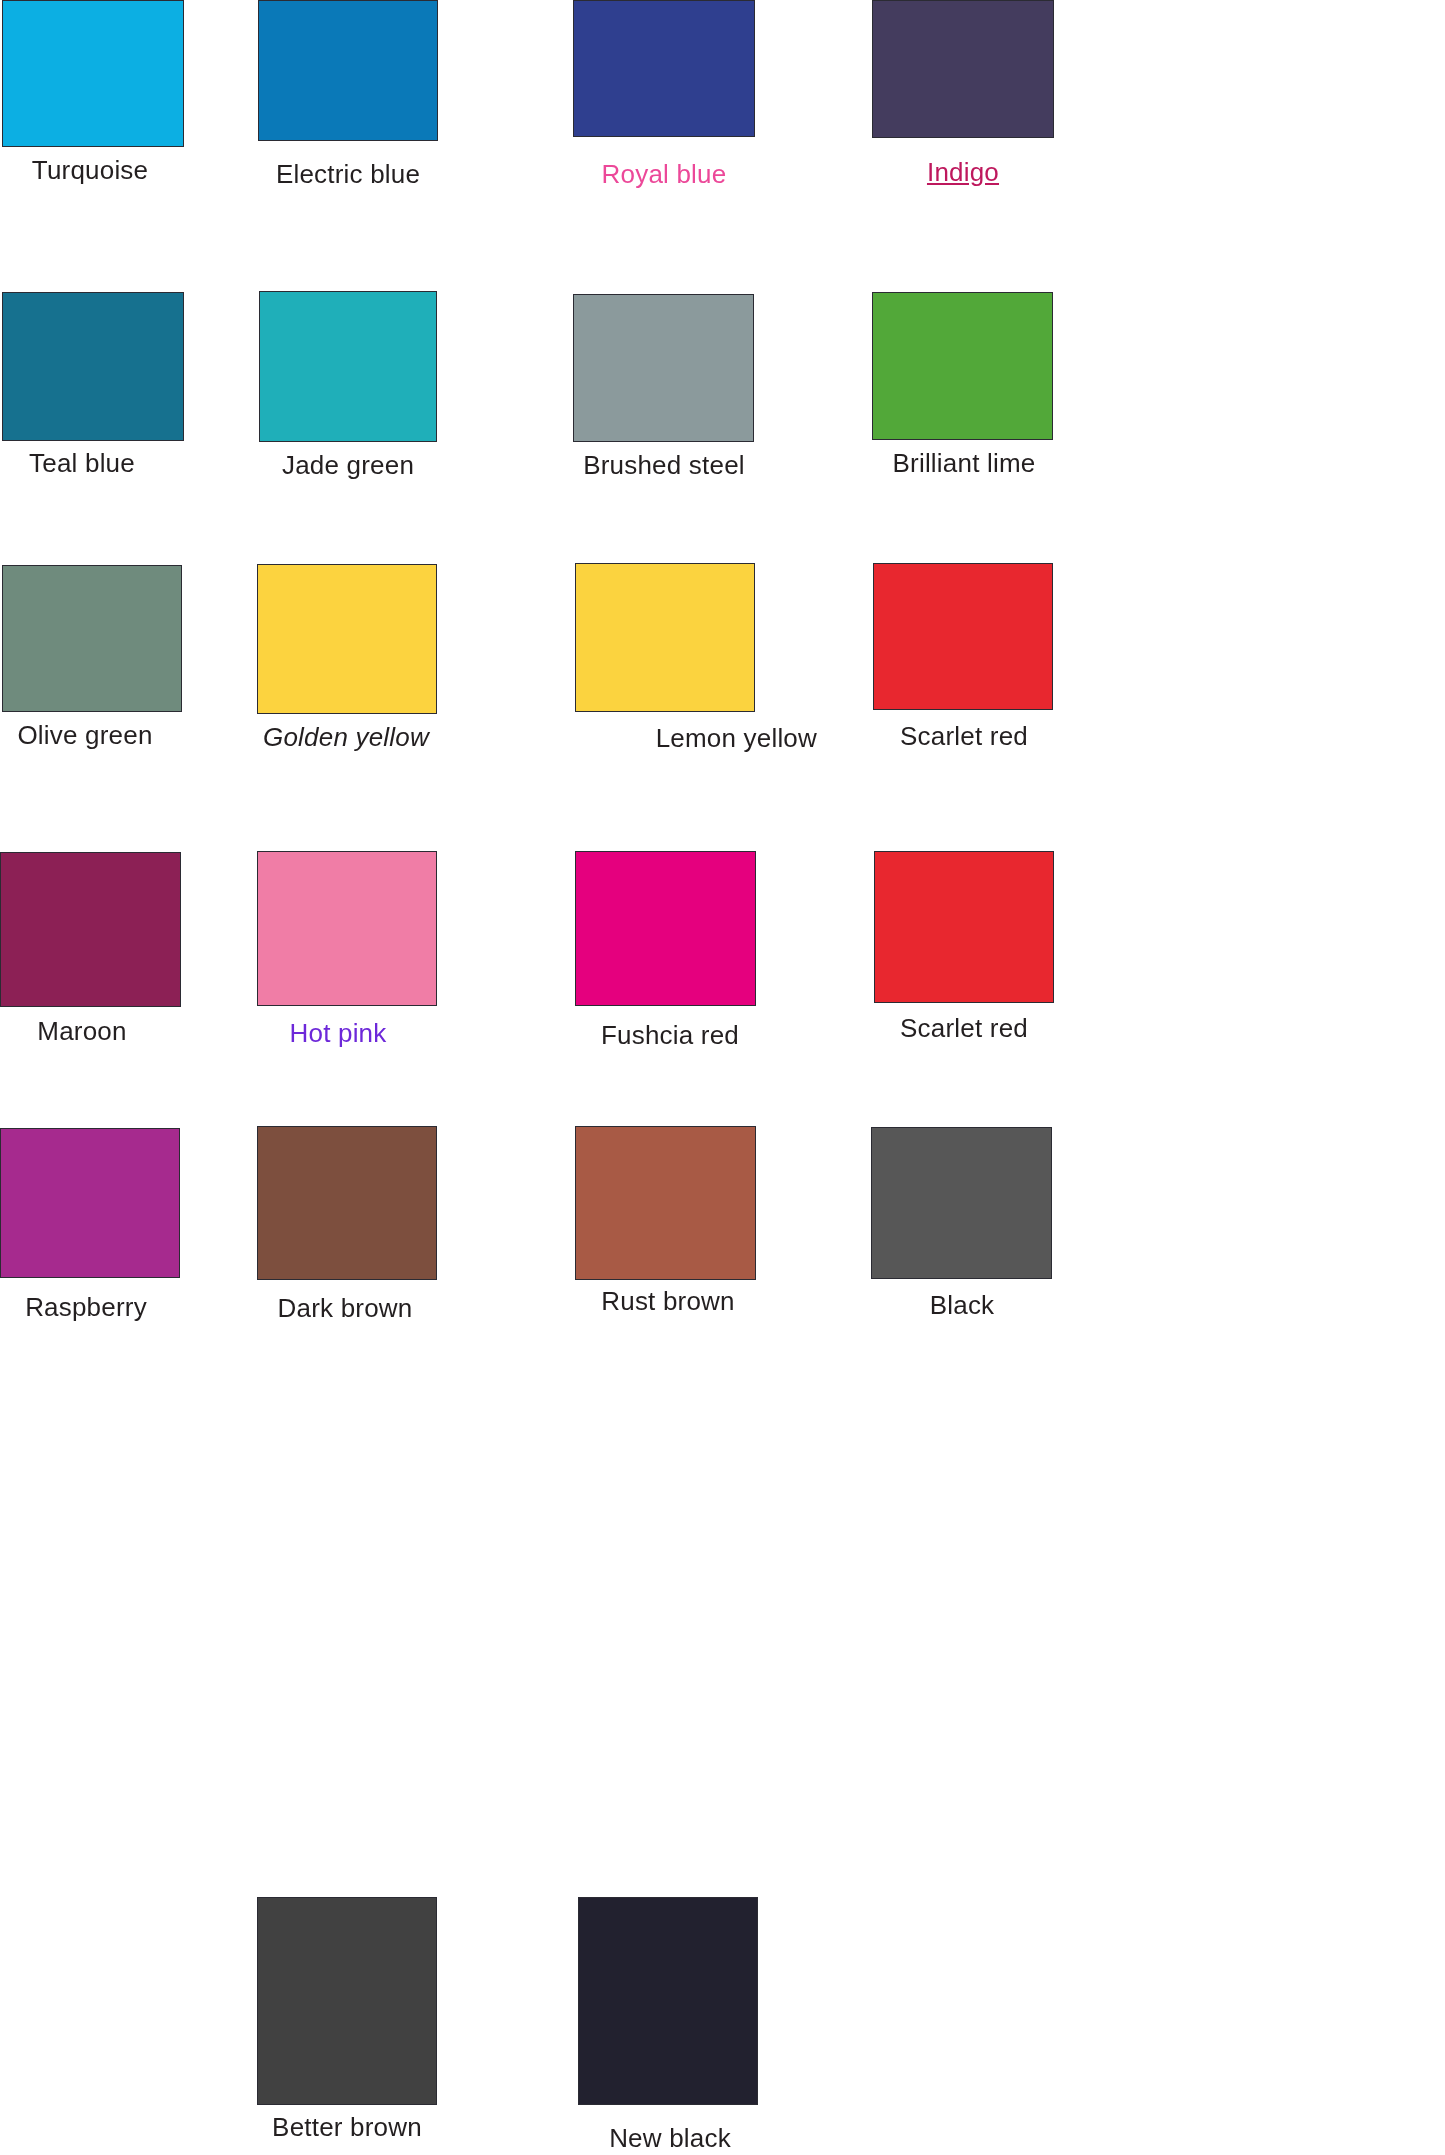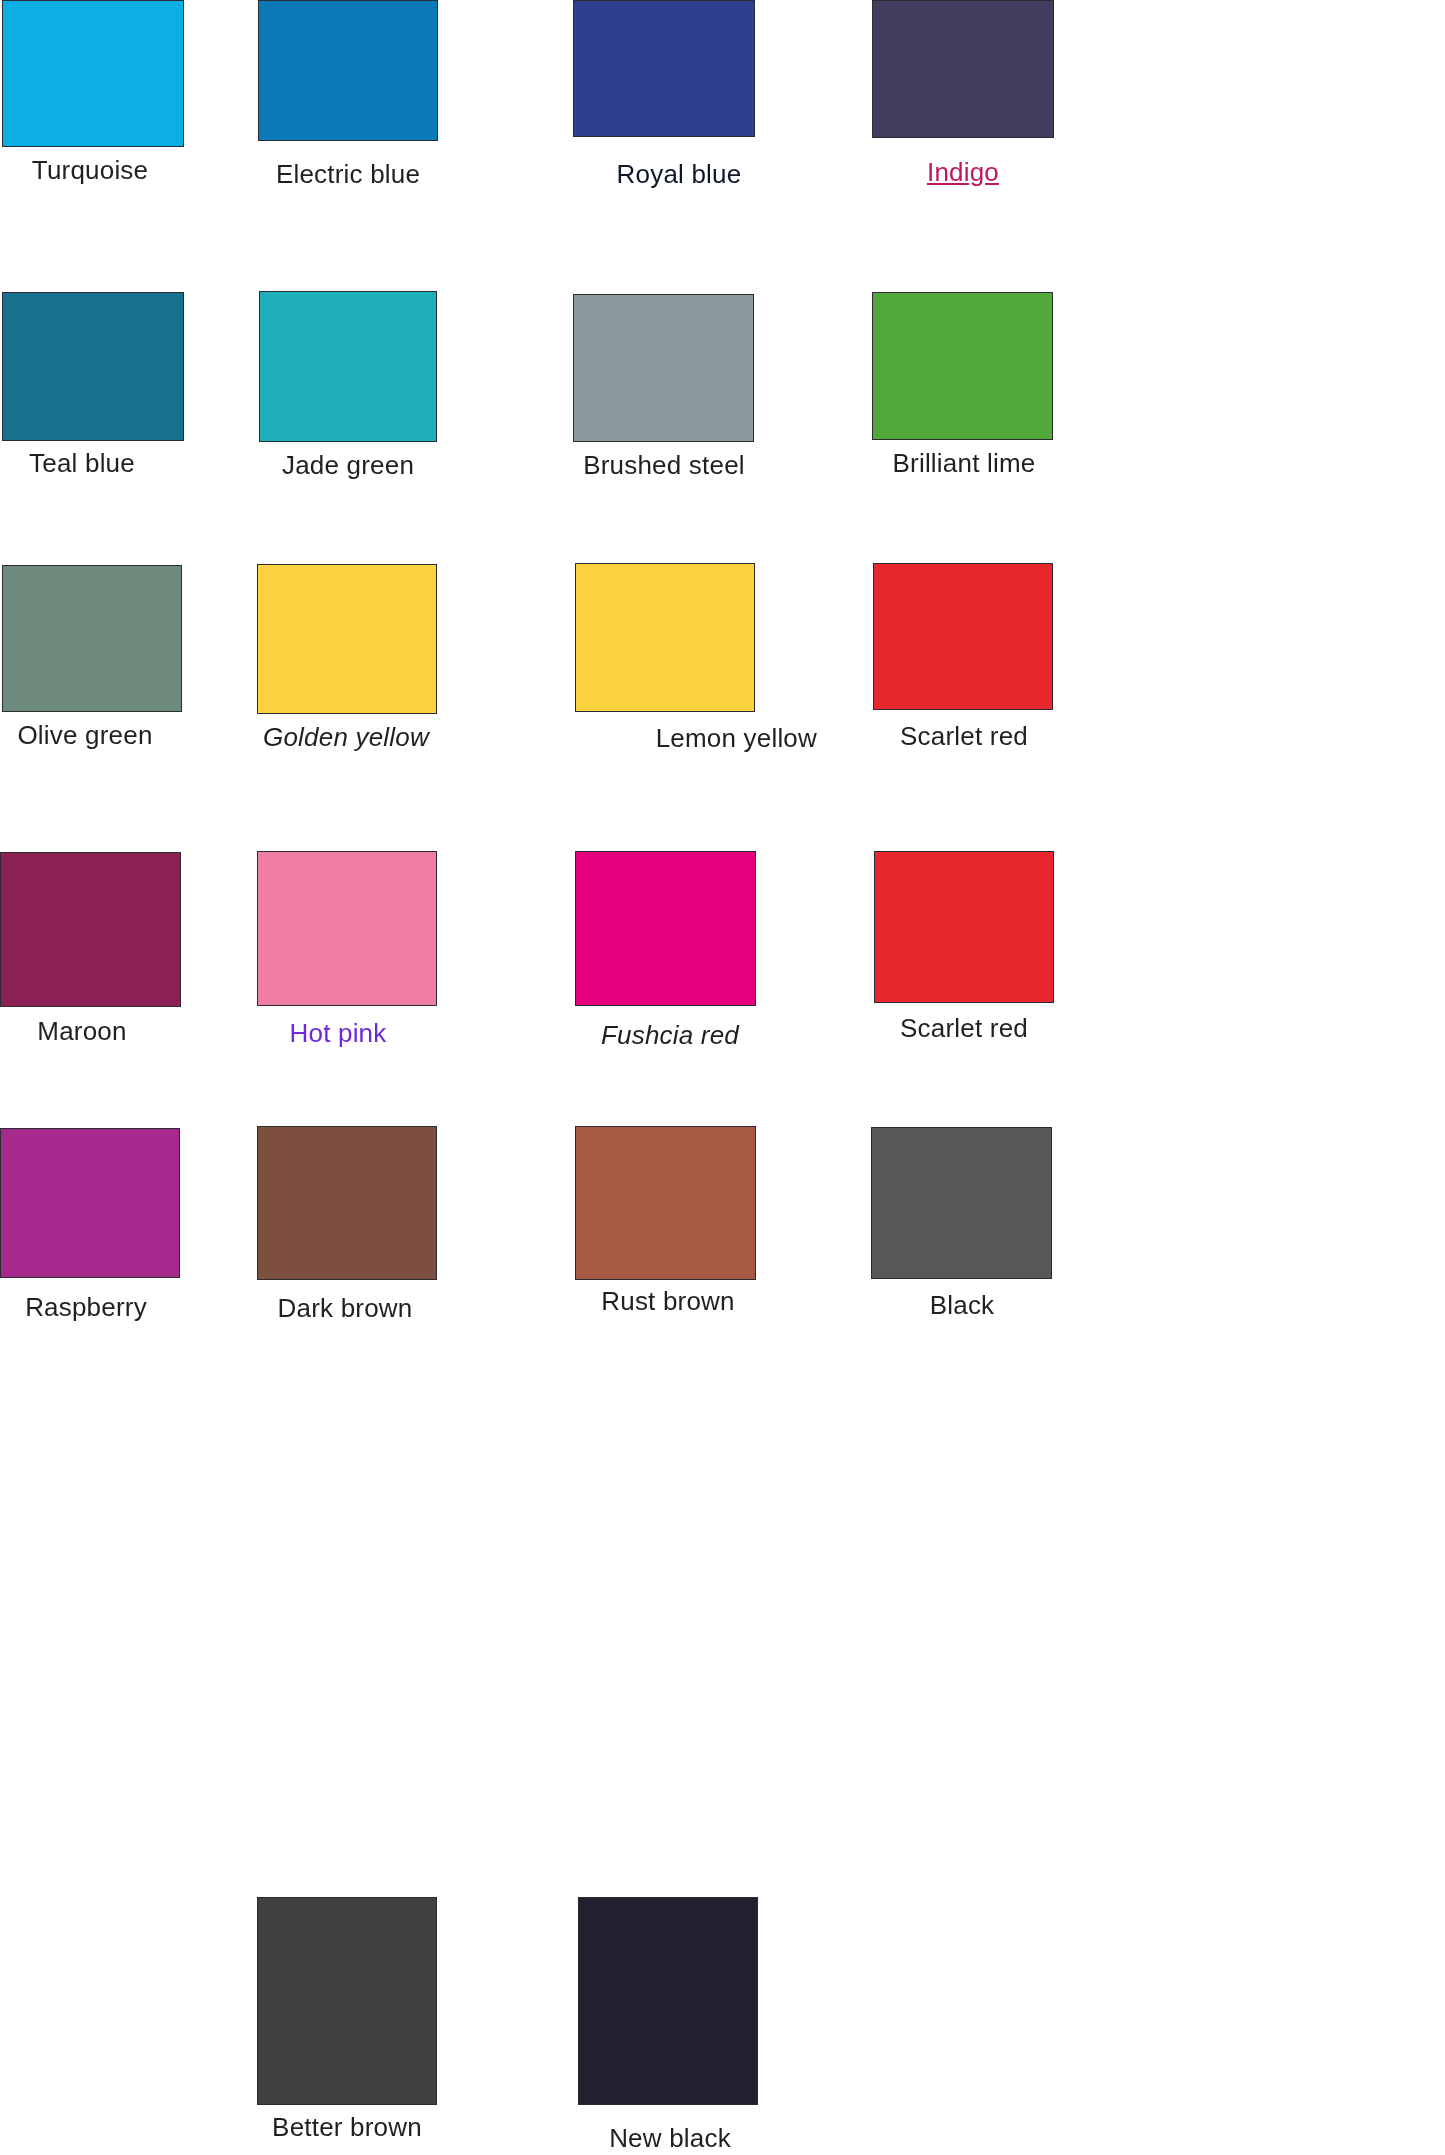--- a/index.html
+++ b/index.html
@@ -52,21 +52,21 @@
     <div class="swatch-cell" style="left: 0px; top: 0px;">
       <div class="swatch-chip" style="left: 2px; top: 0px; width: 182px; height: 147px; border-color: rgb(43, 43, 51); background-color: rgb(12, 175, 227);"></div>
       <div class="swatch-label" style="left: -60px; top: 155px; width: 300px; color: rgb(35, 31, 32);">Turquoise</div>
     </div>
     <div class="swatch-cell" style="left: 0px; top: 0px;">
       <div class="swatch-chip" style="left: 258px; top: 0px; width: 180px; height: 141px; border-color: rgb(43, 43, 51); background-color: rgb(10, 121, 184);"></div>
       <div class="swatch-label" style="left: 198px; top: 159px; width: 300px; color: rgb(35, 31, 32);">Electric blue</div>
     </div>
     <div class="swatch-cell" style="left: 0px; top: 0px;">
       <div class="swatch-chip" style="left: 573px; top: 0px; width: 182px; height: 137px; border-color: rgb(43, 43, 51); background-color: rgb(47, 63, 143);"></div>
-      <div class="swatch-label" style="left: 529px; top: 159px; width: 300px; color: #0f172a;">Royal blue</div>
+      <div class="swatch-label" style="left: 514px; top: 159px; width: 300px; color: #ec4899;">Royal blue</div>
     </div>
     <div class="swatch-cell" style="left: 0px; top: 0px;">
       <div class="swatch-chip" style="left: 872px; top: 0px; width: 182px; height: 138px; border-color: rgb(43, 43, 51); background-color: rgb(68, 60, 94);"></div>
       <div class="swatch-label" style="left: 813px; top: 157px; width: 300px; color: #be185d; text-decoration: underline;">Indigo</div>
     </div>
     <div class="swatch-cell" style="left: 0px; top: 0px;">
       <div class="swatch-chip" style="left: 2px; top: 292px; width: 182px; height: 149px; border-color: rgb(43, 43, 51); background-color: rgb(22, 113, 143);"></div>
       <div class="swatch-label" style="left: -68px; top: 448px; width: 300px; color: rgb(35, 31, 32);">Teal blue</div>
     </div>
     <div class="swatch-cell" style="left: 0px; top: 0px;">
@@ -100,21 +100,21 @@
     <div class="swatch-cell" style="left: 0px; top: 0px;">
       <div class="swatch-chip" style="left: 0px; top: 852px; width: 181px; height: 155px; border-color: rgb(43, 43, 51); background-color: rgb(140, 32, 85);"></div>
       <div class="swatch-label" style="left: -68px; top: 1016px; width: 300px; color: rgb(35, 31, 32);">Maroon</div>
     </div>
     <div class="swatch-cell" style="left: 0px; top: 0px;">
       <div class="swatch-chip" style="left: 257px; top: 851px; width: 180px; height: 155px; border-color: rgb(43, 43, 51); background-color: rgb(240, 125, 166);"></div>
       <div class="swatch-label" style="left: 188px; top: 1018px; width: 300px; color: #6d28d9;">Hot pink</div>
     </div>
     <div class="swatch-cell" style="left: 0px; top: 0px;">
       <div class="swatch-chip" style="left: 575px; top: 851px; width: 181px; height: 155px; border-color: rgb(43, 43, 51); background-color: rgb(229, 0, 126);"></div>
-      <div class="swatch-label" style="left: 520px; top: 1020px; width: 300px; color: rgb(35, 31, 32); font-style: italic;">Fushcia red</div>
+      <div class="swatch-label" style="left: 520px; top: 1020px; width: 300px; color: rgb(35, 31, 32);">Fushcia red</div>
     </div>
     <div class="swatch-cell" style="left: 0px; top: 0px;">
       <div class="swatch-chip" style="left: 874px; top: 851px; width: 180px; height: 152px; border-color: rgb(43, 43, 51); background-color: rgb(232, 39, 47);"></div>
       <div class="swatch-label" style="left: 814px; top: 1013px; width: 300px; color: rgb(35, 31, 32);">Scarlet red</div>
     </div>
     <div class="swatch-cell" style="left: 0px; top: 0px;">
       <div class="swatch-chip" style="left: 0px; top: 1128px; width: 180px; height: 150px; border-color: rgb(43, 43, 51); background-color: rgb(166, 42, 142);"></div>
       <div class="swatch-label" style="left: -64px; top: 1292px; width: 300px; color: rgb(35, 31, 32);">Raspberry</div>
     </div>
     <div class="swatch-cell" style="left: 0px; top: 0px;">

